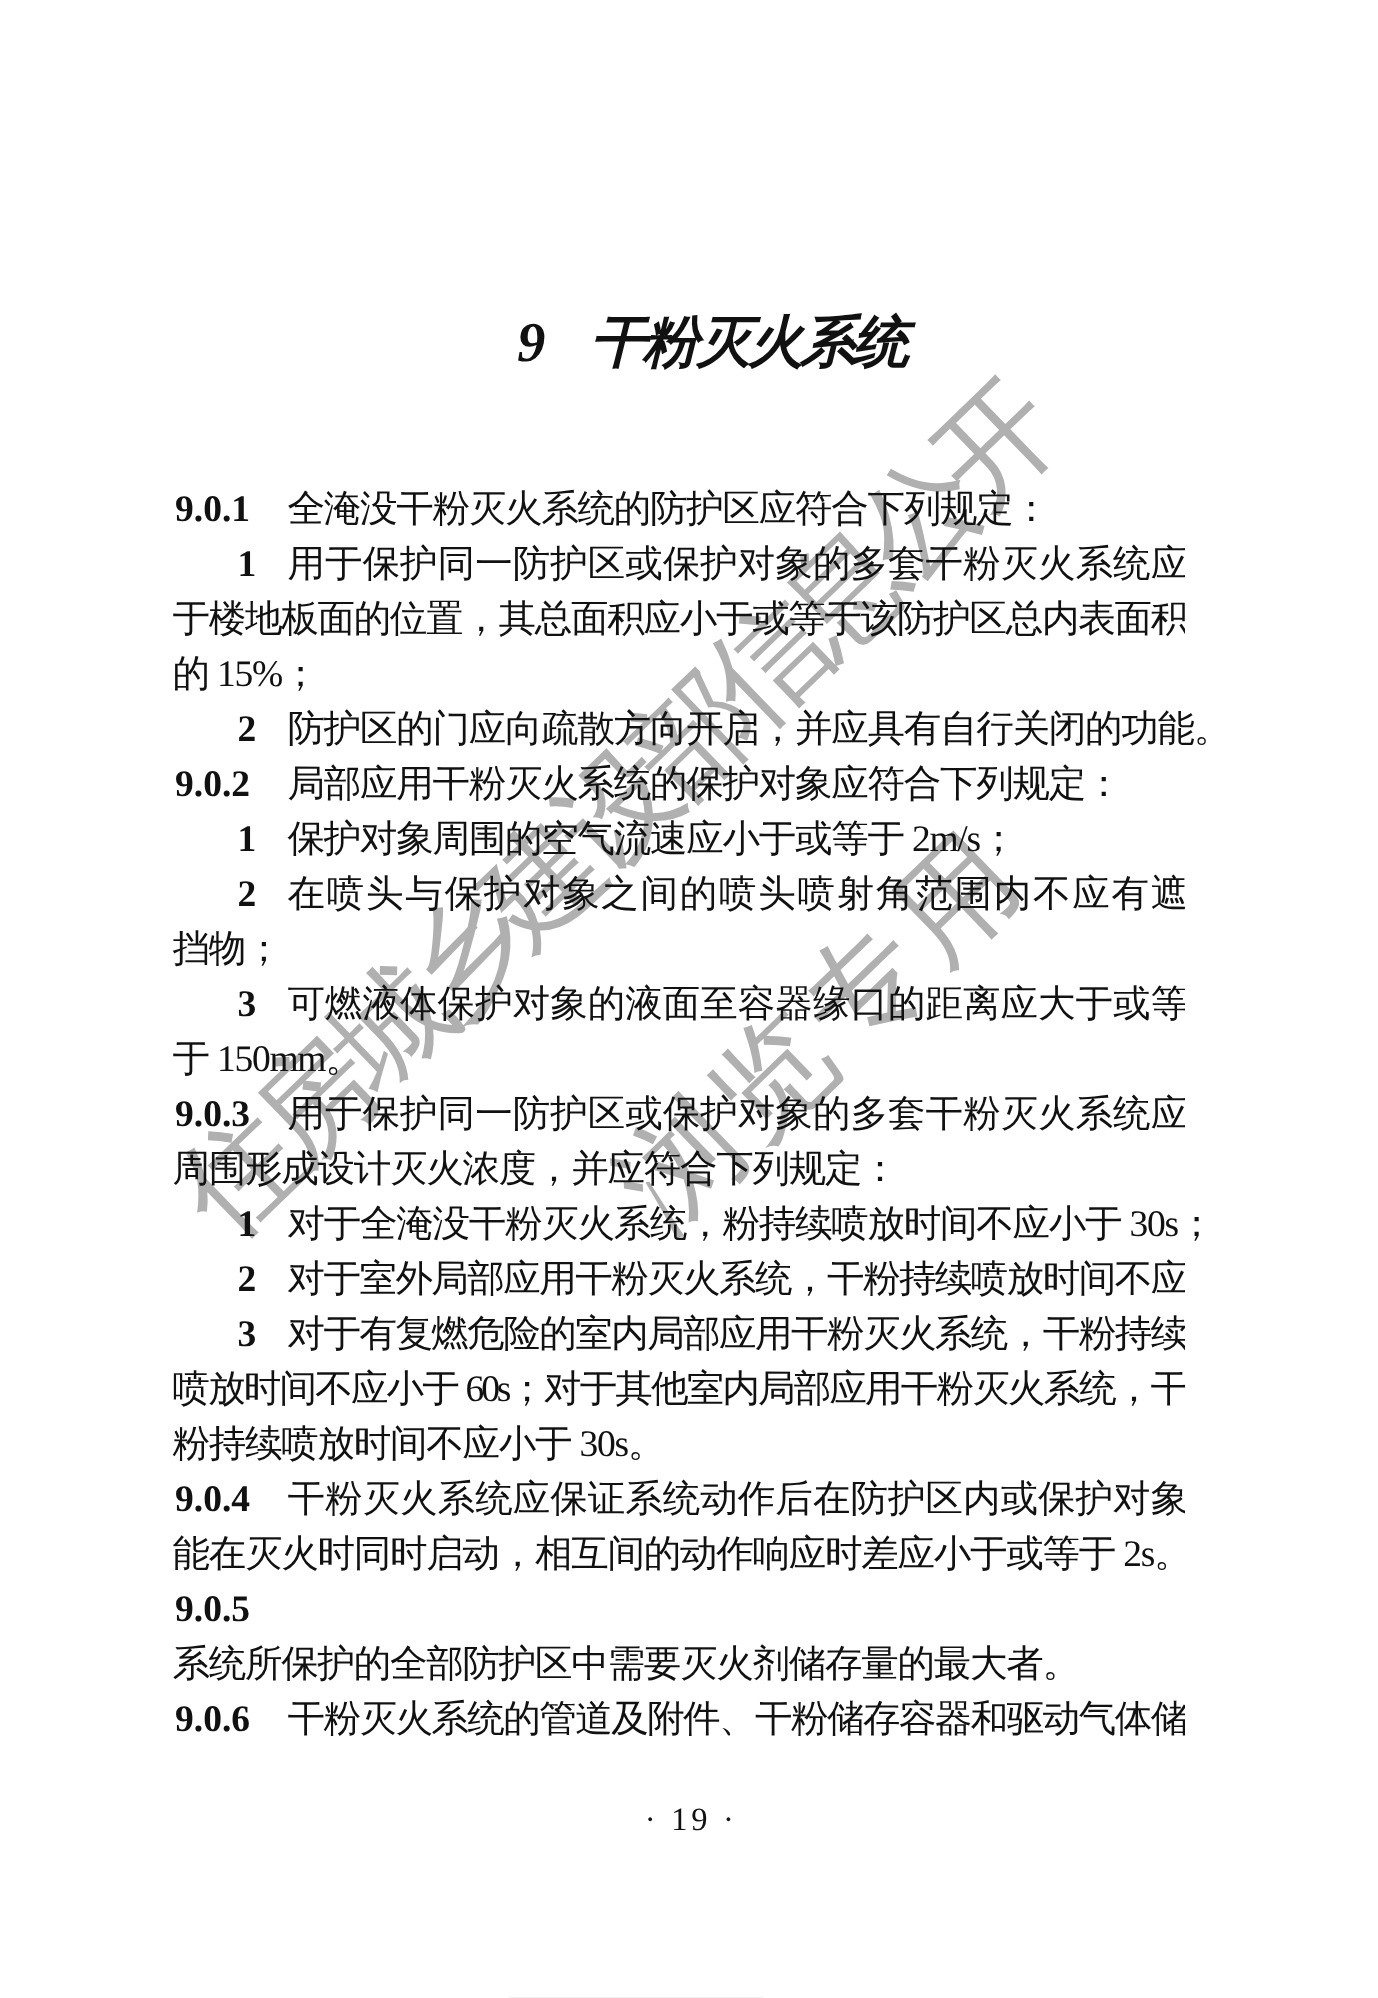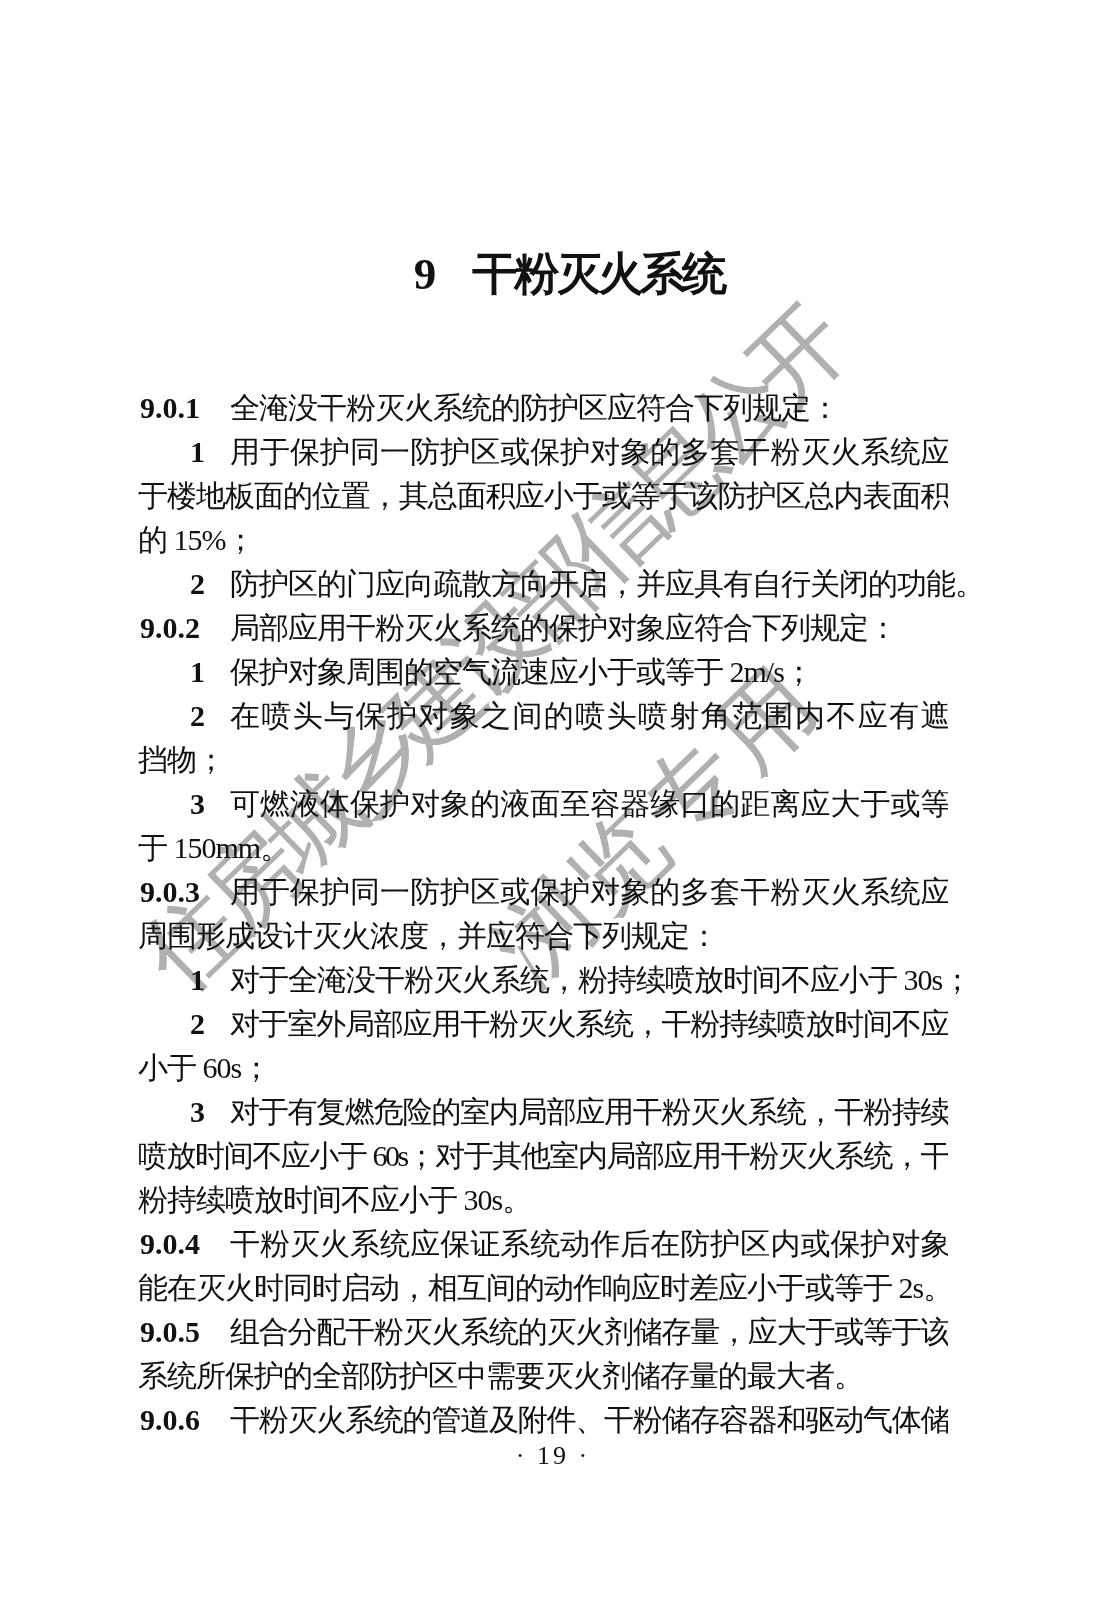--- a/index.html
+++ b/index.html
@@ -42,20 +42,21 @@
     position:absolute;
     left:148px; top:250px;
     width:810px;
     text-align:center;
     transform:translateX(16px);
     font-weight:bold;
     font-size:45px;
     line-height:48px;
     z-index:2;
     white-space:nowrap;
+    font-style:italic;
   }
   .chapter-title .t-num { margin-right:36px; letter-spacing:0; }
   .chapter-title .t-name { letter-spacing:-3px; }
 
   
   .body-text {
     position:absolute;
     left:138px; top:386px;
     width:810px;
     z-index:2;
@@ -121,26 +122,25 @@
       <div class="line kind-section"><span class="clause-label">9.0.2</span><span>局部应用干粉灭火系统的保护对象应符合下列规定：</span></div>
       <div class="line kind-item"><span class="clause-label">1</span><span>保护对象周围的空气流速应小于或等于 2m/s；</span></div>
       <div class="line kind-item j"><span class="clause-label">2</span><span>在喷头与保护对象之间的喷头喷射角范围内不应有遮</span></div>
       <div class="line kind-cont"><span>挡物；</span></div>
       <div class="line kind-item j"><span class="clause-label">3</span><span>可燃液体保护对象的液面至容器缘口的距离应大于或等</span></div>
       <div class="line kind-cont"><span>于 150mm。</span></div>
       <div class="line kind-section j"><span class="clause-label">9.0.3</span><span>用于保护同一防护区或保护对象的多套干粉灭火系统应</span></div>
       <div class="line kind-cont"><span>周围形成设计灭火浓度，并应符合下列规定：</span></div>
       <div class="line kind-item"><span class="clause-label">1</span><span>对于全淹没干粉灭火系统，粉持续喷放时间不应小于 30s；</span></div>
       <div class="line kind-item j"><span class="clause-label">2</span><span>对于室外局部应用干粉灭火系统，干粉持续喷放时间不应</span></div>
-      <div class="line kind-cont"><span>小于 60s；</span></div>
       <div class="line kind-item j"><span class="clause-label">3</span><span>对于有复燃危险的室内局部应用干粉灭火系统，干粉持续</span></div>
       <div class="line kind-cont j"><span>喷放时间不应小于 60s；对于其他室内局部应用干粉灭火系统，干</span></div>
       <div class="line kind-cont"><span>粉持续喷放时间不应小于 30s。</span></div>
       <div class="line kind-section j"><span class="clause-label">9.0.4</span><span>干粉灭火系统应保证系统动作后在防护区内或保护对象</span></div>
       <div class="line kind-cont"><span>能在灭火时同时启动，相互间的动作响应时差应小于或等于 2s。</span></div>
-      <div class="line kind-section j"><span class="clause-label">9.0.5</span><span>组合分配干粉灭火系统的灭火剂储存量，应大于或等于该</span></div>
+      <div class="line kind-section j"><span class="clause-label">9.0.5</span></div>
       <div class="line kind-cont"><span>系统所保护的全部防护区中需要灭火剂储存量的最大者。</span></div>
       <div class="line kind-section j"><span class="clause-label">9.0.6</span><span>干粉灭火系统的管道及附件、干粉储存容器和驱动气体储</span></div>
     </div>
 
   <div class="page-number">· 19 ·</div>
 
 </div>
 
 </body></html>

